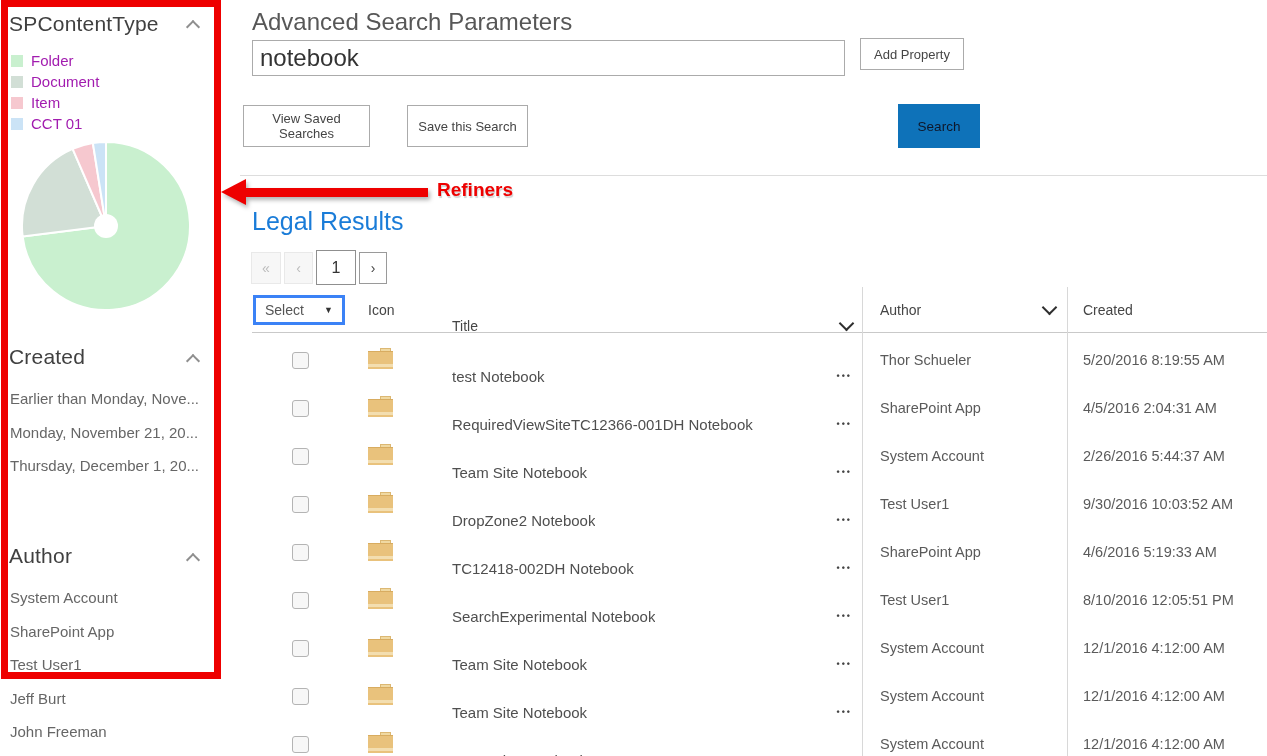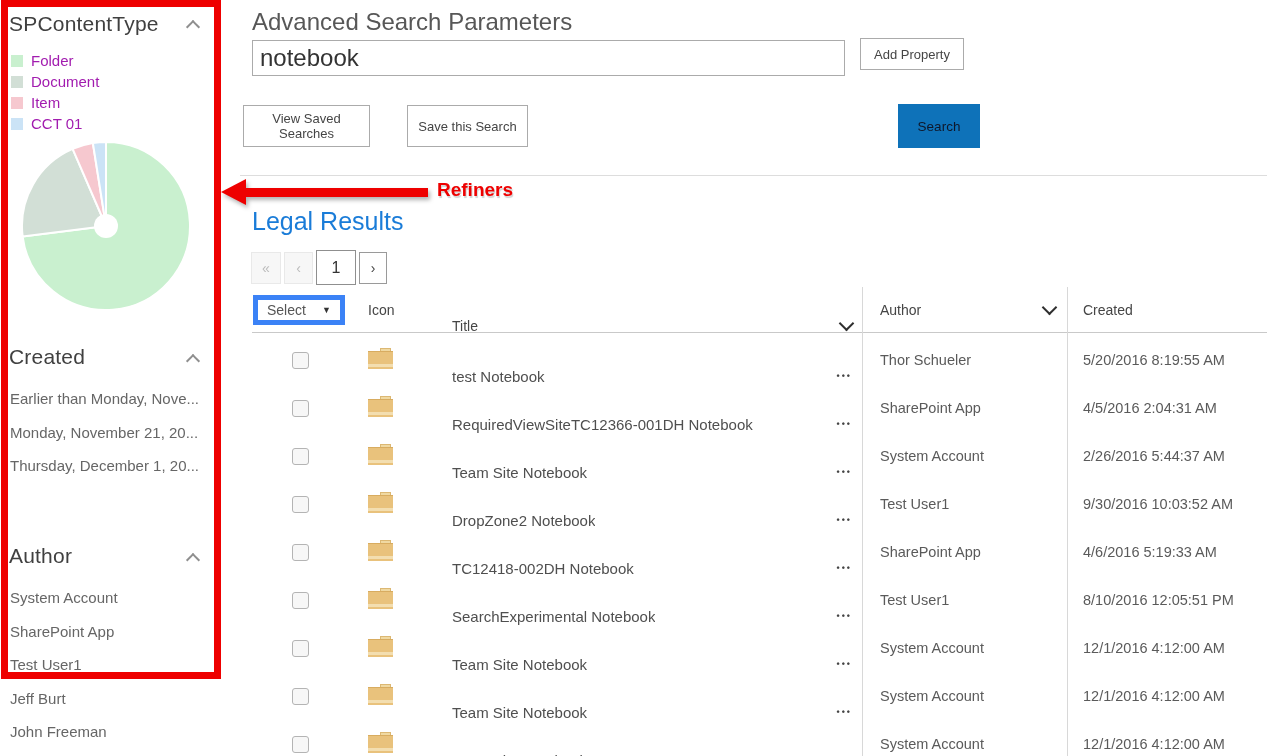--- a/index.html
+++ b/index.html
@@ -45,21 +45,21 @@
   #pg-next{left:359px;top:252px;width:28px;height:32px;line-height:30px;background:#fff;border:1px solid #9a9a9a;color:#444;font-size:14px;}
 
   
   #thead{position:absolute;left:252px;top:287px;width:1015px;height:46px;display:flex;align-items:center;border-bottom:1px solid #c9c9c9;box-sizing:border-box;}
   .col-a{width:108px;flex:none;}
   .col-b{width:92px;flex:none;padding-left:8px;box-sizing:border-box;}
   .col-c{flex:1;display:flex;align-items:center;padding-right:10px;box-sizing:border-box;margin-top:32px;}
   .col-d{width:205px;flex:none;display:flex;align-items:center;padding-left:18px;padding-right:12px;box-sizing:border-box;}
   .col-e{width:200px;flex:none;padding-left:16px;box-sizing:border-box;}
   .hlabel{font-size:14px;color:#454545;}
-  #select-dd{margin-left:1px;width:92px;height:30px;border:5px solid #3b82f6;background:#fff;display:flex;align-items:center;justify-content:space-between;padding:0 9px;box-sizing:border-box;cursor:pointer;}
+  #select-dd{margin-left:1px;width:92px;height:30px;border:3px solid #3b82f6;background:#fff;display:flex;align-items:center;justify-content:space-between;padding:0 9px;box-sizing:border-box;cursor:pointer;}
   #select-dd .hlabel{color:#555;}
   .dd-caret{font-size:9px;color:#333;}
   .chev-down{width:9px;height:9px;border-right:2px solid #2f2f2f;border-bottom:2px solid #2f2f2f;transform:rotate(45deg);margin-left:auto;cursor:pointer;flex:none;margin-top:-4px;}
 
   #rows{position:absolute;left:252px;top:336px;width:1015px;}
   .trow{display:flex;align-items:center;height:48px;}
   .checkbox{display:block;width:15px;height:15px;border:1px solid #b4b4b4;border-radius:3px;background:#f7f7f7;margin-left:40px;cursor:pointer;}
   .folder{position:relative;width:25px;height:20px;display:inline-block;}
   .folder .tab{position:absolute;right:2px;top:0;width:11px;height:6px;background:#f0d9a2;border:1px solid #dcb873;box-sizing:border-box;}
   .folder .body{position:absolute;left:0;top:3px;width:25px;height:17px;background:#e9c27c;border-top:1px solid #d8ac60;}

